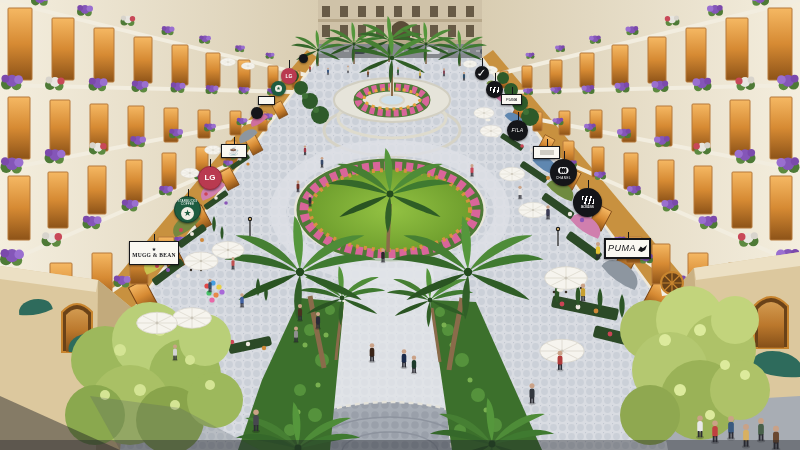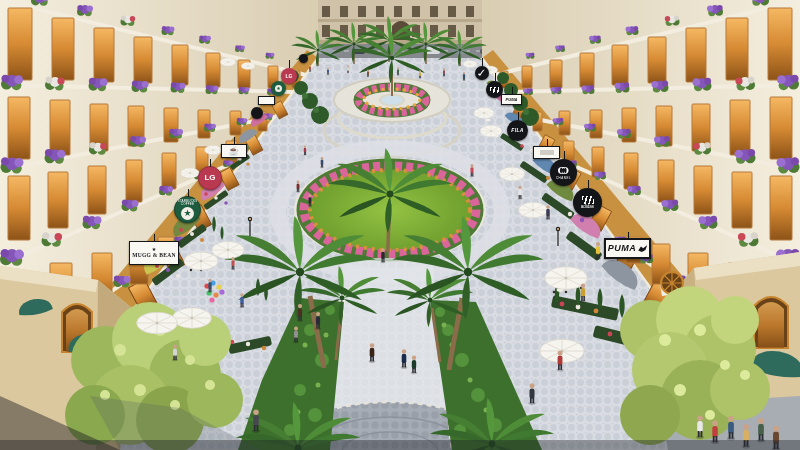--- a/index.html
+++ b/index.html
@@ -17,21 +17,21 @@
   .sb-text{color:#fff;font-size:3px;letter-spacing:.2px;margin-bottom:1px;}
   .sb-core{border-radius:50%;background:#f2efe6;color:#1e5c40;display:flex;align-items:center;justify-content:center;}
   .stripes{background:repeating-linear-gradient(105deg,#fff 0 1.6px,transparent 1.6px 4px);}
   .cc{position:relative;width:14px;height:11px;}
   .cc i{position:absolute;top:0;font-style:normal;color:#fff;font-size:11px;font-weight:600;
         line-height:1;font-family:"Liberation Serif",serif;}
   .cc .c1{left:1px;}
   .cc .c2{left:4px;transform:scaleX(-1);}
   .puma-cat{width:9px;height:7px;background:#15161a;margin-left:2px;
         clip-path:polygon(0 80%,30% 20%,55% 45%,100% 0,80% 70%,40% 100%);}
-  .it{font-style:italic;font-weight:700;}
+  .it{font-style:italic;font-weight:400;}
 </style>
 </head>
 <body>
 
 <div class="stage">
 
 <svg width="800" height="450" viewBox="0 0 800 450">
 <defs>
   <linearGradient id="wallL" x1="0" y1="0" x2="1" y2="0">
     <stop offset="0" stop-color="#f4eede"></stop>

